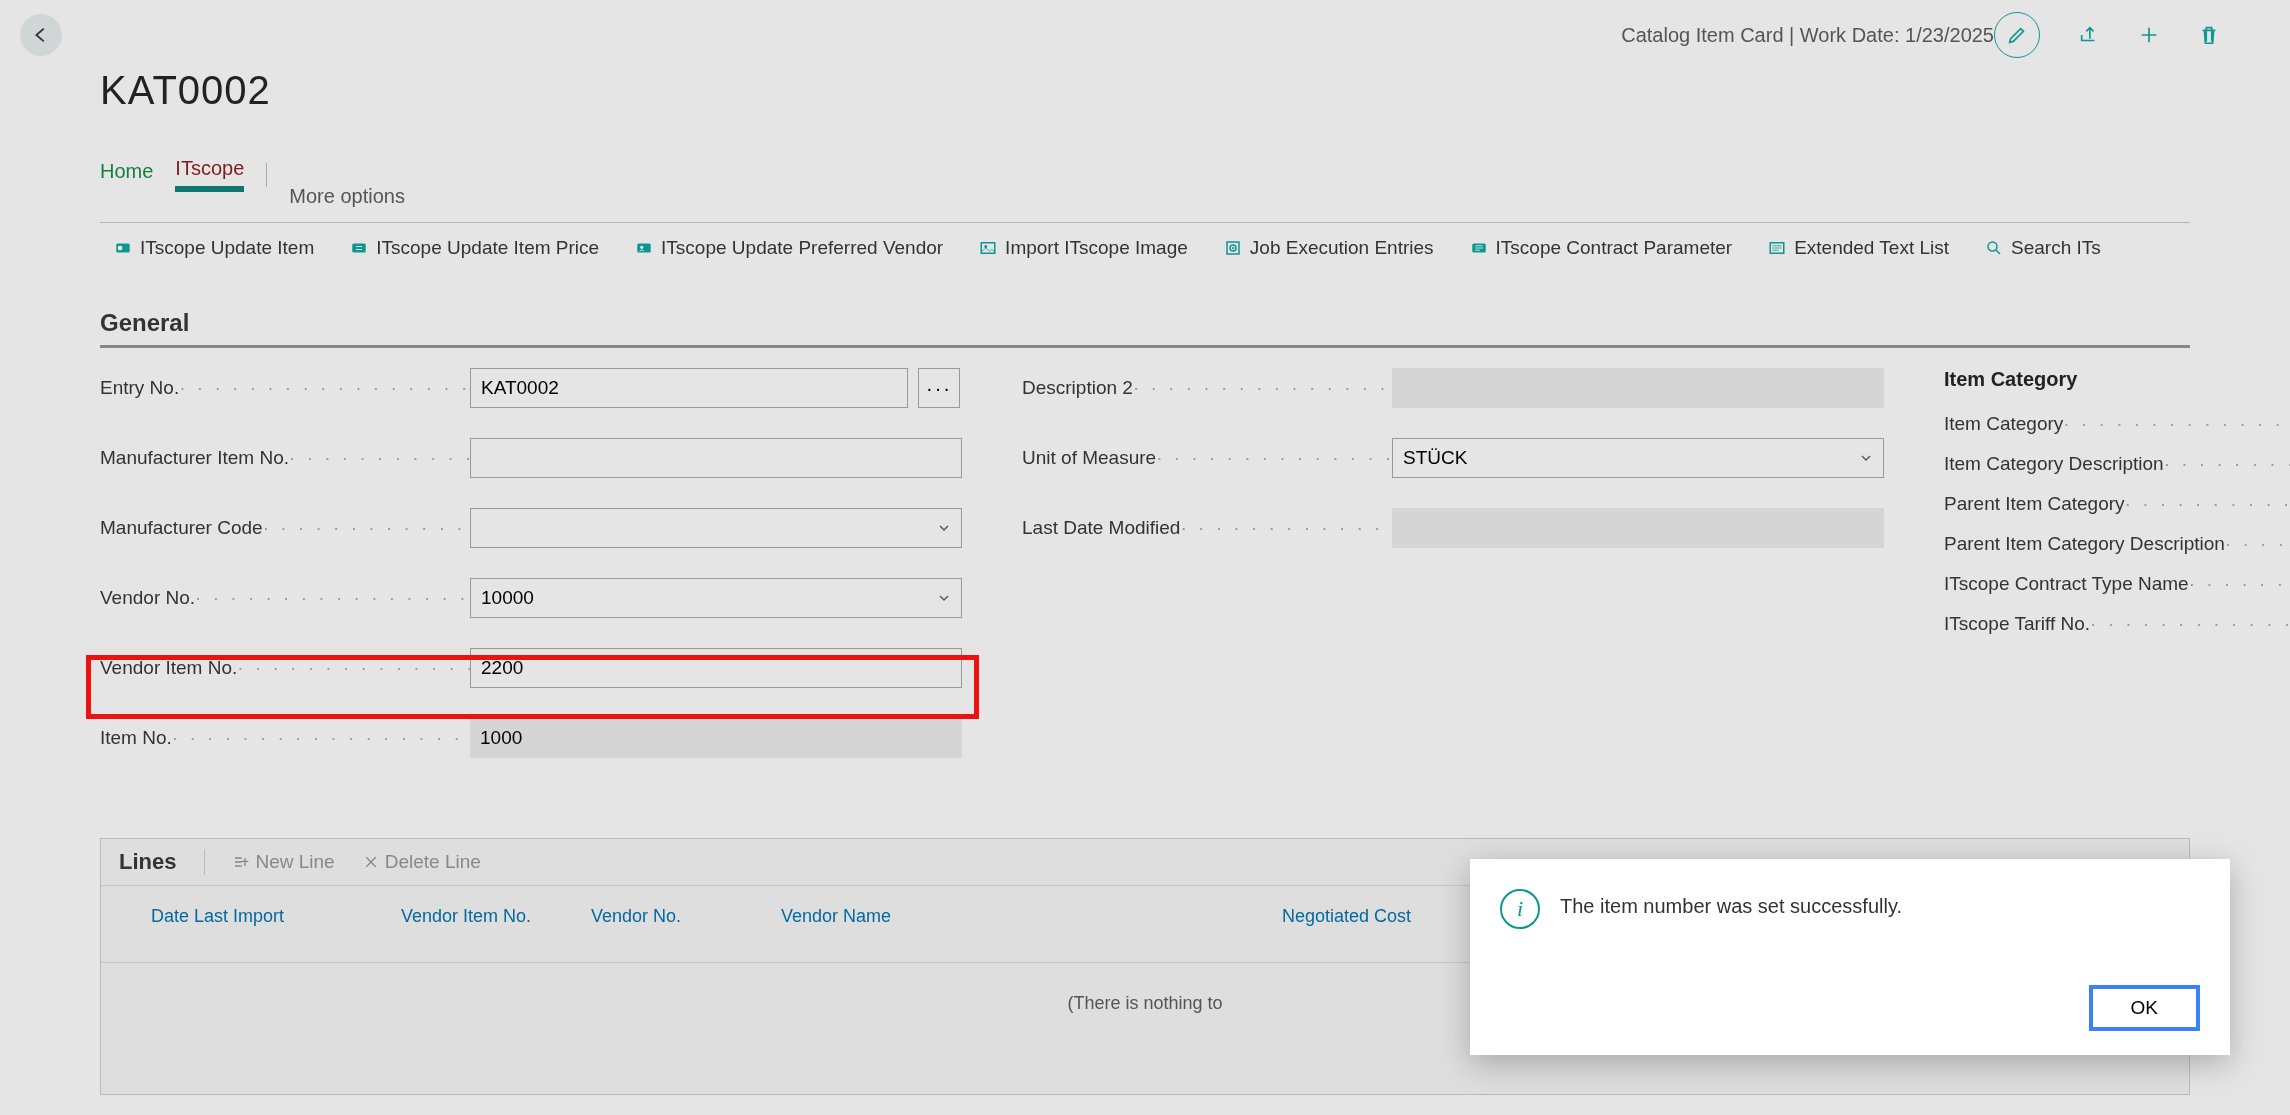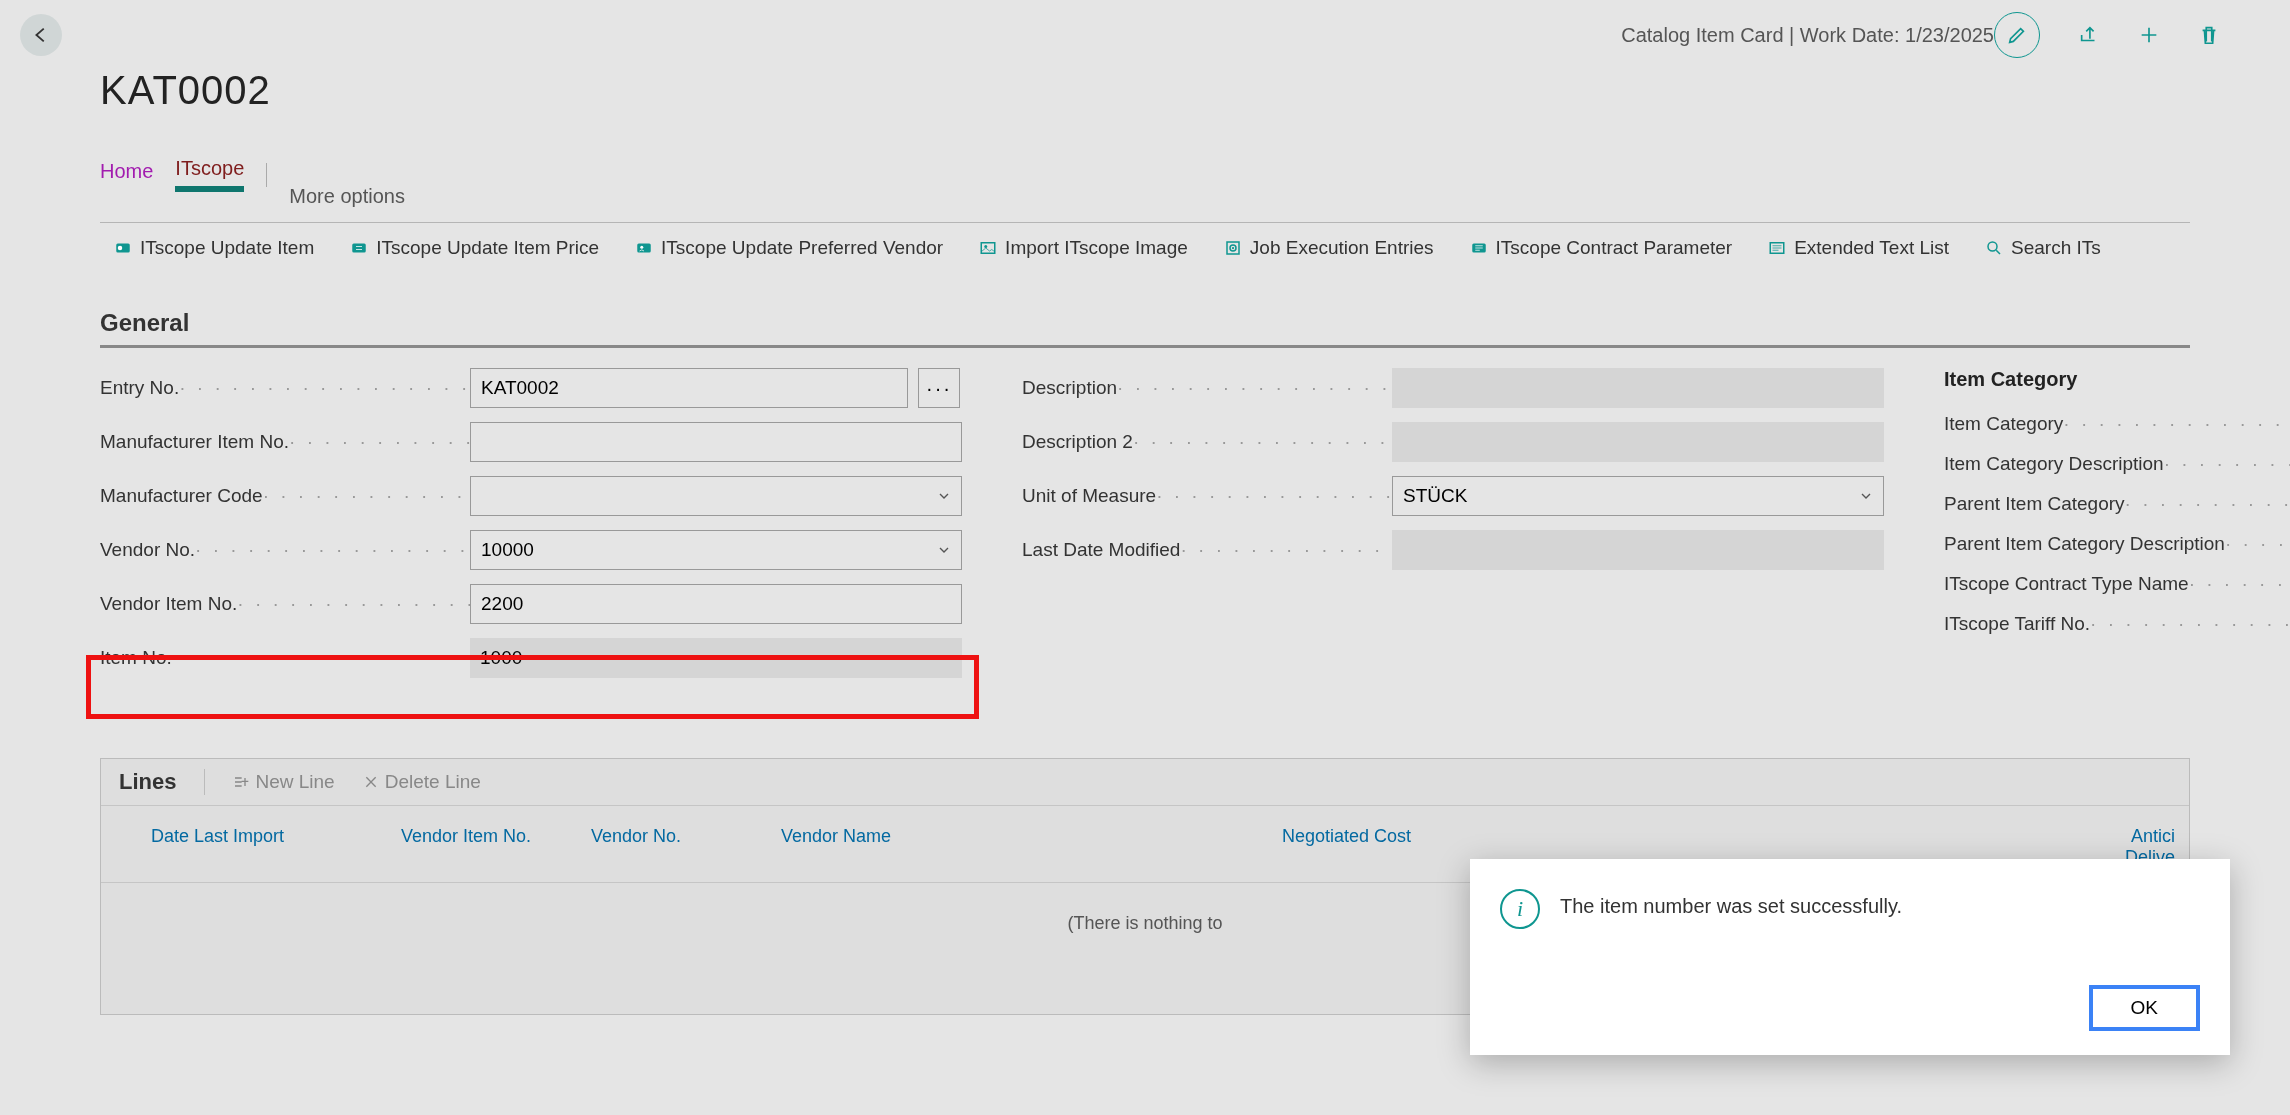--- a/index.html
+++ b/index.html
@@ -11,33 +11,33 @@
 .breadcrumb { color: #555; font-size: 20px; flex: 1; }
 .top-actions { display: flex; gap: 38px; align-items: center; padding-right: 40px; }
 .edit-circle { width: 46px; height: 46px; border: 1.5px solid #0f9690; border-radius: 50%; display: flex; align-items: center; justify-content: center; cursor: pointer; background: transparent; }
 .edit-circle svg, .top-icon svg { width: 22px; height: 22px; stroke: #0f9690; fill: none; }
 .top-icon { cursor: pointer; display: flex; }
 
 .title-row { padding: 10px 0 0 100px; }
 .title-row h1 { font-size: 40px; font-weight: 400; color: #222; letter-spacing: 1px; }
 
 .nav-tabs { padding: 28px 0 0 100px; display: flex; align-items: center; gap: 22px; font-size: 20px; }
-.nav-tab { color: #a21caf; cursor: pointer; padding-bottom: 6px; }
+.nav-tab { color: #15803d; cursor: pointer; padding-bottom: 6px; }
 .nav-tab.active { color: #7f1d1d; border-bottom: 6px solid #0f766e; }
 .nav-divider { width: 1px; height: 24px; background: #aaa; }
 .nav-more { color: #555; cursor: pointer; margin-top: 44px; }
 
 .action-bar { margin: 14px 100px 0 100px; border-top: 1px solid #b5b5b5; display: flex; gap: 36px; padding: 14px 14px; font-size: 19px; overflow: hidden; white-space: nowrap; }
 .action-item { display: flex; align-items: center; gap: 8px; color: #333; cursor: pointer; }
 .action-item svg { width: 18px; height: 18px; }
 
 .section-title { margin: 36px 100px 0 100px; font-size: 24px; color: #333; font-weight: 600; border-bottom: 3px solid #888; padding-bottom: 8px; }
 
 .form-area { margin: 20px 0 0 100px; display: flex; gap: 60px; }
-.form-col { display: flex; flex-direction: column; gap: 14px; }
+.form-col { display: flex; flex-direction: column; gap: 30px; }
 .form-row { display: flex; align-items: center; }
 .col1 .form-row .label { width: 370px; }
 .col2 .form-row .label { width: 370px; }
 .label { color: #333; font-size: 19px; position: relative; white-space: nowrap; overflow: hidden; }
 .label::after { content: " · · · · · · · · · · · · · · · · · · · · · · · · · · · · · · · · · · · · · · · · · · · · · · · · · · · · "; color: #999; letter-spacing: 3px; position: absolute; }
 .text-input { width: 438px; height: 40px; border: 1px solid #999; padding: 0 10px; font-size: 19px; background: #e5e5e5; }
 .select-input { width: 492px; height: 40px; border: 1px solid #999; padding: 0 32px 0 10px; font-size: 19px; background: #e5e5e5; appearance: none; position: relative; }
 .select-wrap { position: relative; width: 492px; }
 .select-wrap .chev { position: absolute; right: 10px; top: 12px; pointer-events: none; }
 .readonly-box { width: 492px; height: 40px; padding: 0 10px; font-size: 19px; background: #d5d5d5; display: flex; align-items: center; }
@@ -211,24 +211,20 @@
       <input class="text-input" style="width: 492px;" value="2200">
     </div>
     <div class="form-row">
       <div class="label">Item No.</div>
       <div class="readonly-box">1000</div>
     </div>
   </div>
 
   <div class="form-col col2">
     <div class="form-row">
-      <div class="label">Description</div>
-      <div class="readonly-box"></div>
-    </div>
-    <div class="form-row">
       <div class="label">Description 2</div>
       <div class="readonly-box"></div>
     </div>
     <div class="form-row">
       <div class="label">Unit of Measure</div>
       <div class="select-wrap" style="width:492px">
         <input class="select-input" style="border: 1px solid rgb(153, 153, 153);" value="STÜCK">
         <span class="chev"><svg viewBox="0 0 24 24" stroke-width="2">
               <path d="M6 9 l6 6 l6-6"></path>
             </svg></span>

